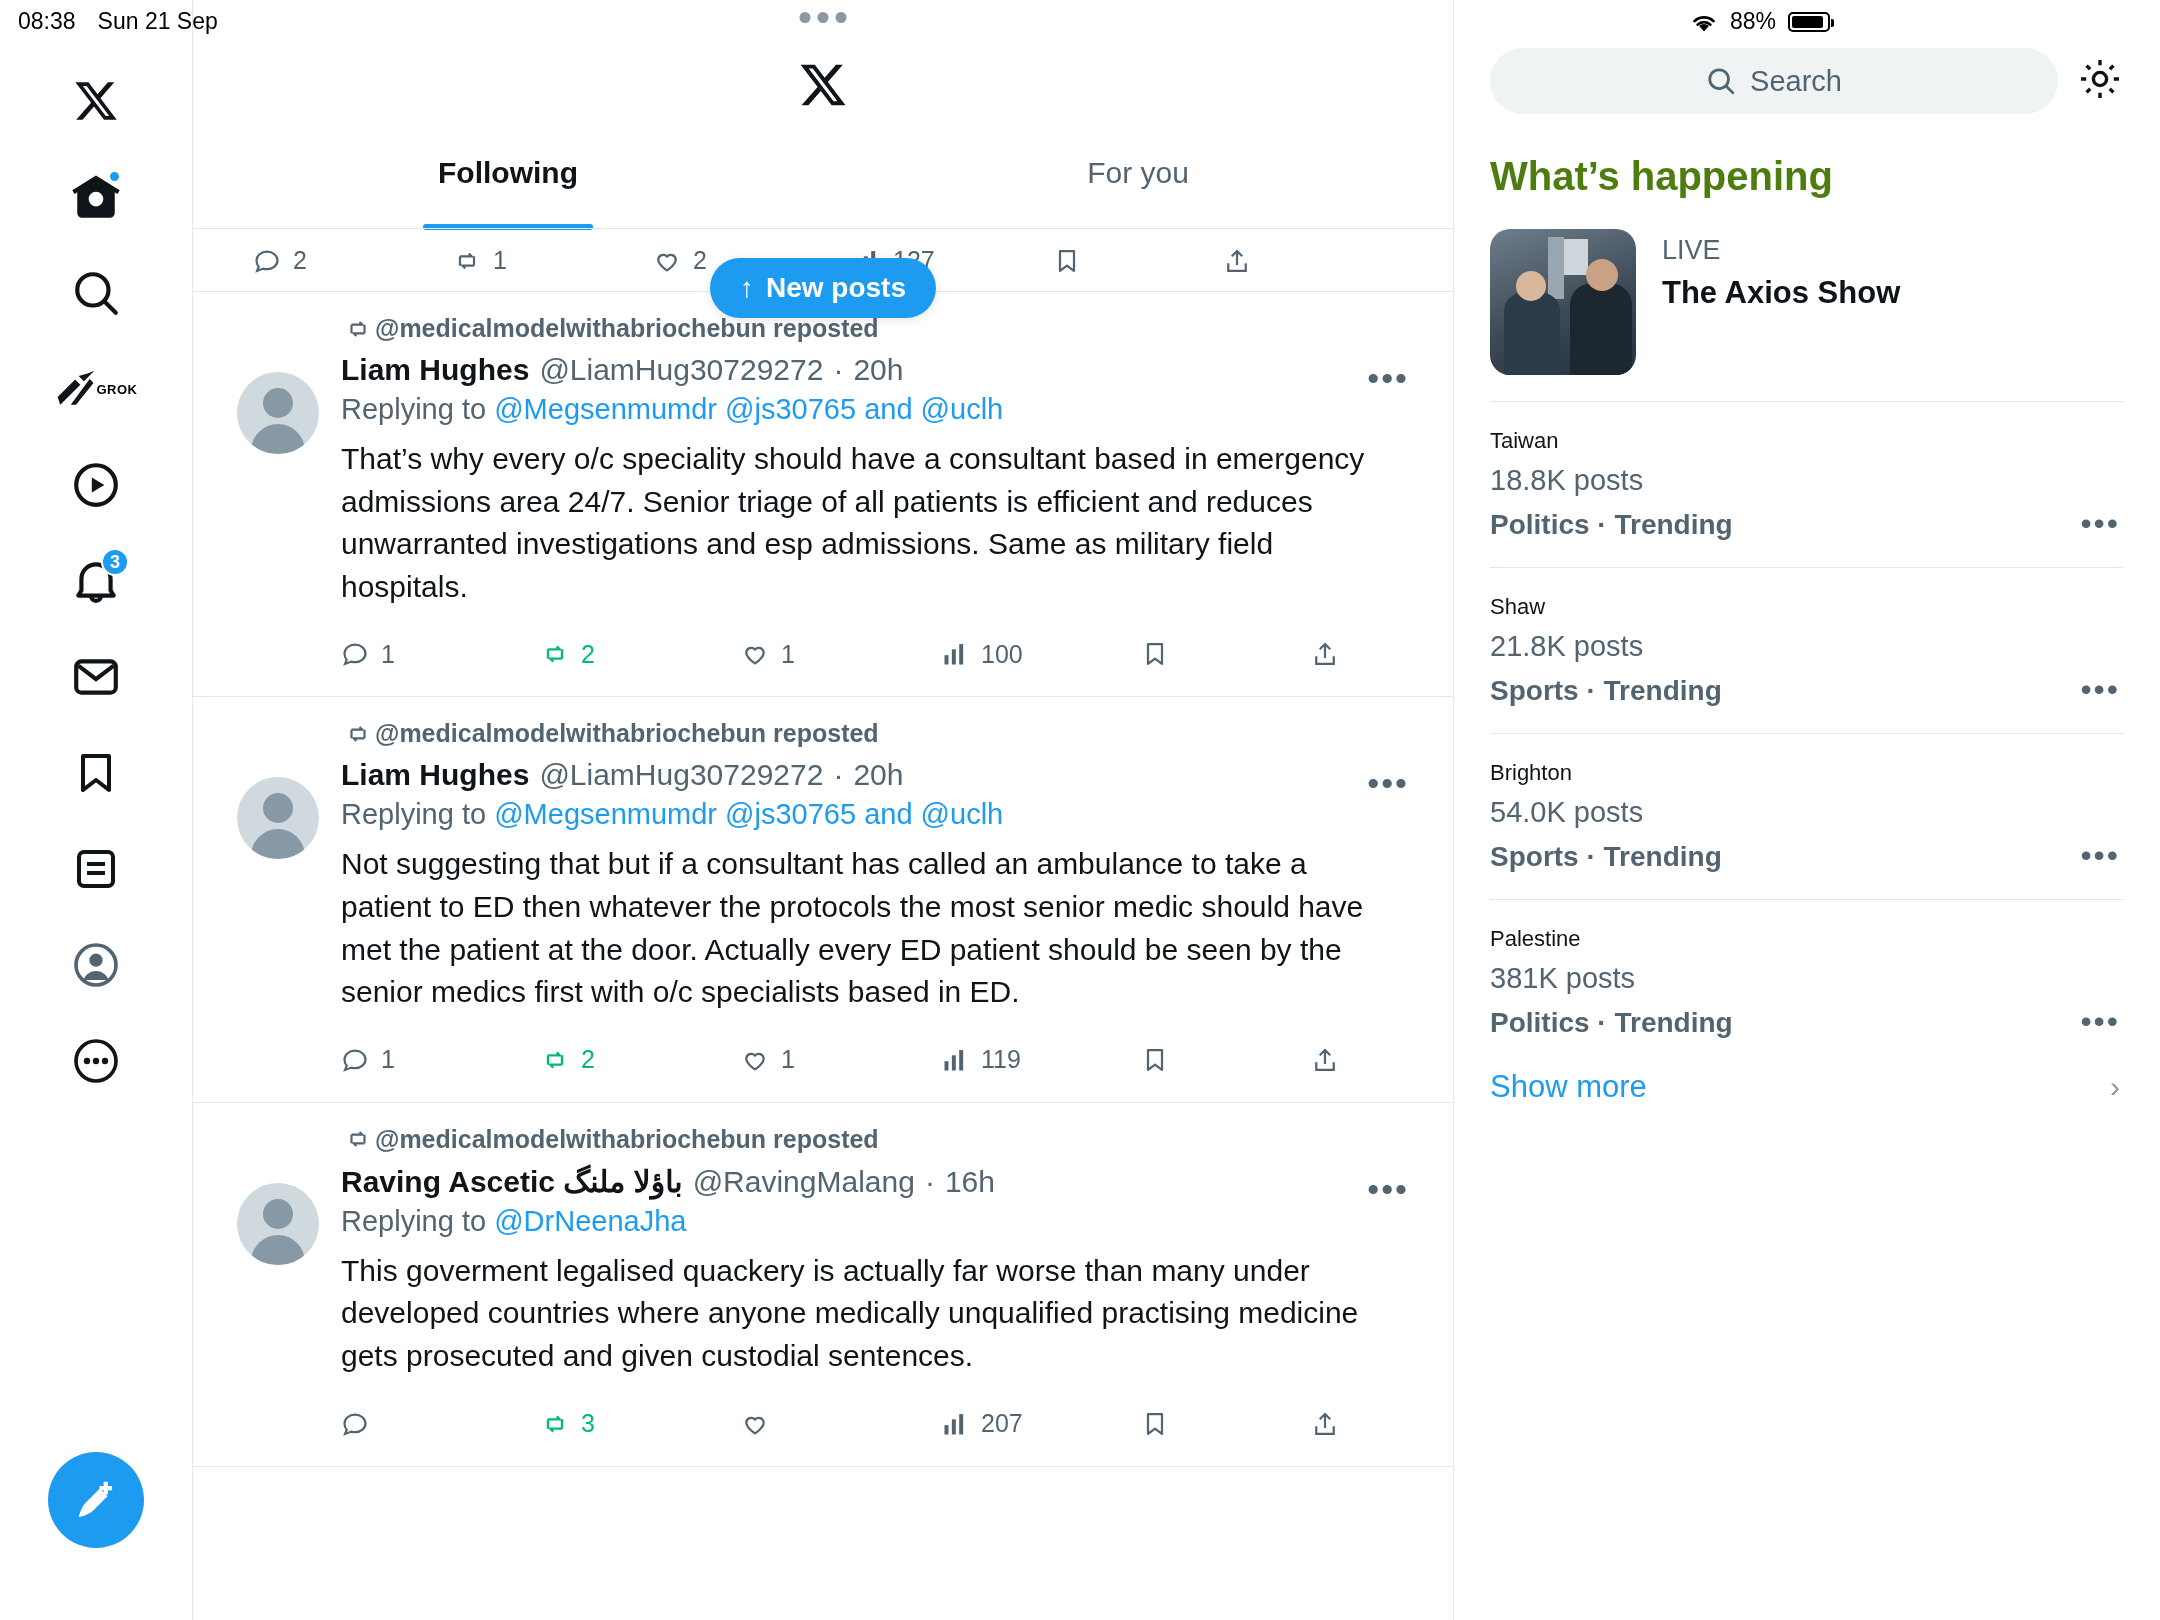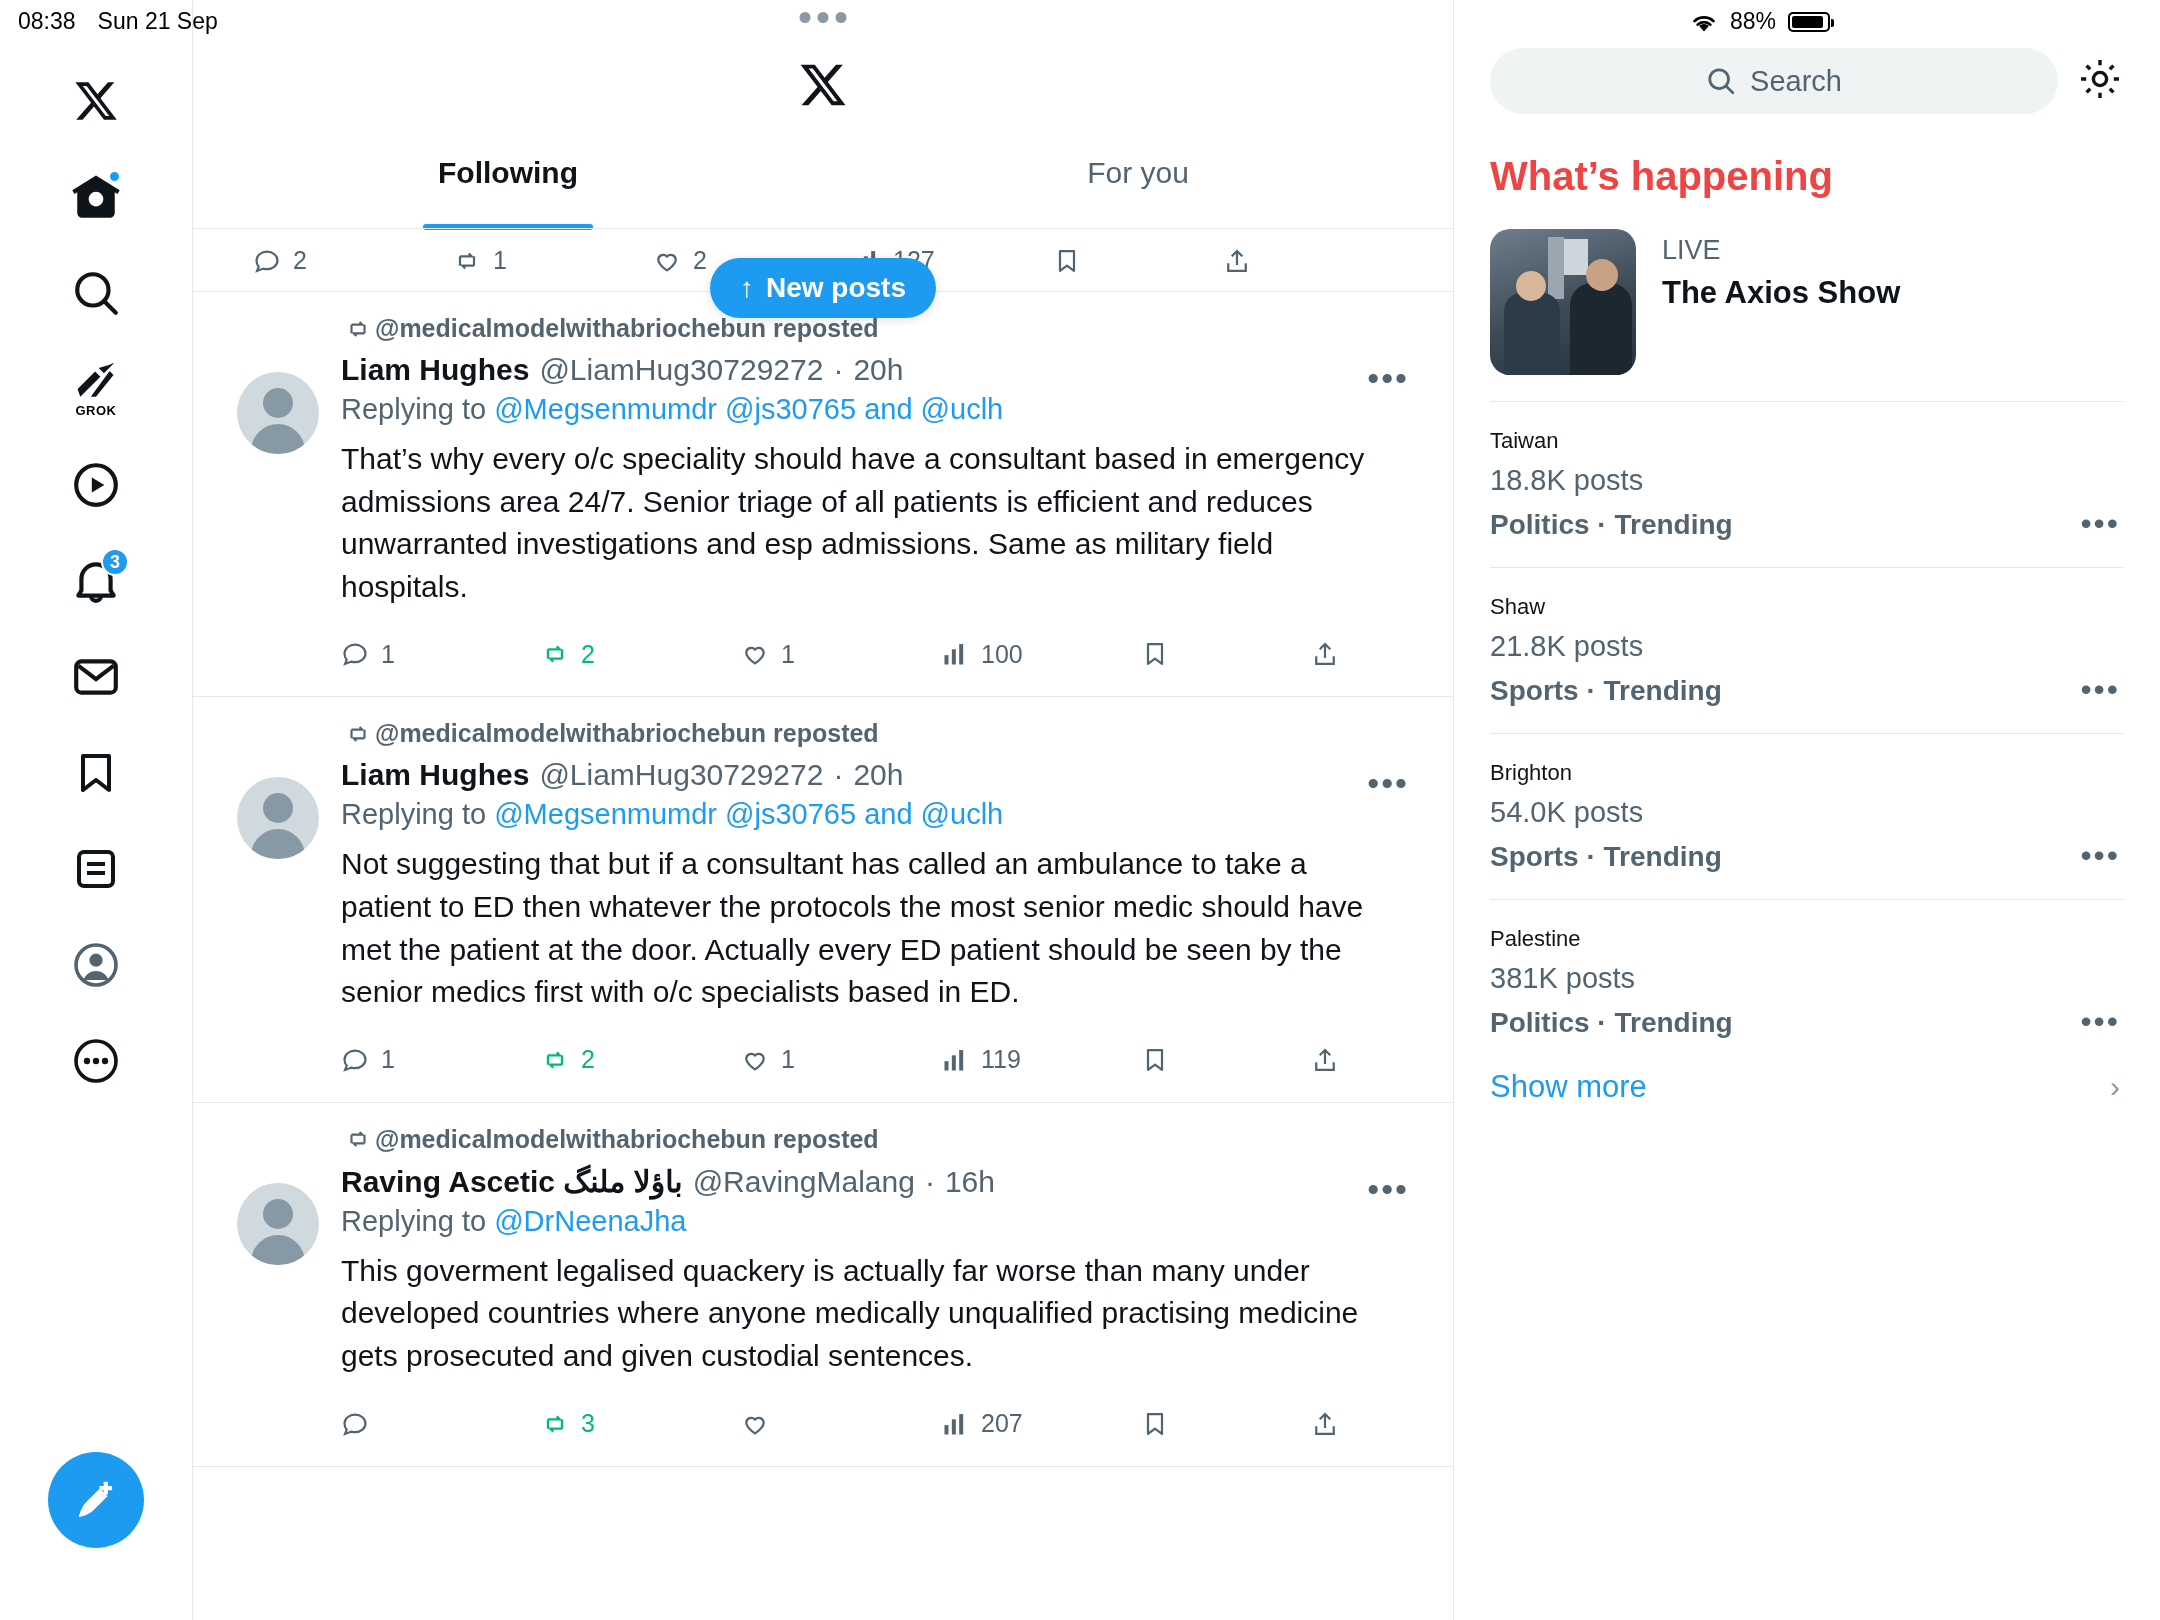--- a/index.html
+++ b/index.html
@@ -153,21 +153,21 @@
     width: 706px; flex: 0 0 706px; height: 1620px; background: #fff;
     padding: 0 36px; position: relative;
   }
   .right-top { display: flex; align-items: center; gap: 18px; padding-top: 48px; }
   .search-box {
     flex: 1; height: 66px; border-radius: 33px; background: #eff3f4;
     display: flex; align-items: center; justify-content: center; gap: 14px;
     color: #536471; font-size: 29px; text-align: right;
   }
   .gear { flex: 0 0 48px; }
-  .wh-title { font-size: 40px; font-weight: 700; color: #ef4444; margin-top: 40px; }
+  .wh-title { font-size: 40px; font-weight: 700; color: #4d7c0f; margin-top: 40px; }
   .live-card { display: flex; gap: 26px; margin-top: 30px; }
   .live-thumb {
     width: 146px; height: 146px; border-radius: 20px; flex: 0 0 146px;
     background: linear-gradient(160deg,#6f7e8c 0%,#3d4a56 55%,#24303a 100%);
     position: relative; overflow: hidden;
   }
   .lt-person-a { position: absolute; left: 14px; bottom: 0; width: 56px; height: 82px; background: #2b3b48; border-radius: 18px 18px 0 0; }
   .lt-head-a { position: absolute; left: 26px; bottom: 74px; width: 30px; height: 30px; border-radius: 50%; background: #d9b79a; }
   .lt-person-b { position: absolute; right: 4px; bottom: 0; width: 62px; height: 92px; background: #1c2730; border-radius: 22px 22px 0 0; }
   .lt-head-b { position: absolute; right: 18px; bottom: 84px; width: 32px; height: 32px; border-radius: 50%; background: #c9a185; }
@@ -228,21 +228,21 @@
       <span class="dot-blue"></span>
     </div>
 
     <div class="rail-item">
       <svg width="50" height="50" viewBox="0 0 24 24" fill="none" stroke="#0f1419" stroke-width="2">
           <circle cx="10.5" cy="10.5" r="7.5"></circle>
           <line x1="16.2" y1="16.2" x2="21.5" y2="21.5" stroke-linecap="round"></line>
         </svg>
     </div>
 
-    <div class="rail-item" style="flex-direction:column;">
+    <div class="rail-item" style="flex-direction:row;">
       <svg width="42" height="42" viewBox="0 0 24 24" fill="#0f1419">
           <path d="M3 21 14.5 9.5 11.5 6.5 1.5 16.5 3 21zM13.5 4.5 16.5 7.5 22.5 1.5 19 3l-5.5 1.5zM9 21h3l10-12.5-2.2-2.2L9 21z"></path>
         </svg>
       <span class="grok-label">GROK</span>
     </div>
 
     <div class="rail-item">
       <svg width="50" height="50" viewBox="0 0 24 24" fill="none" stroke="#0f1419" stroke-width="2">
           <circle cx="12" cy="12" r="9.5"></circle>
           <path d="M10 8.4 16 12l-6 3.6z" fill="#0f1419" stroke="none"></path>

